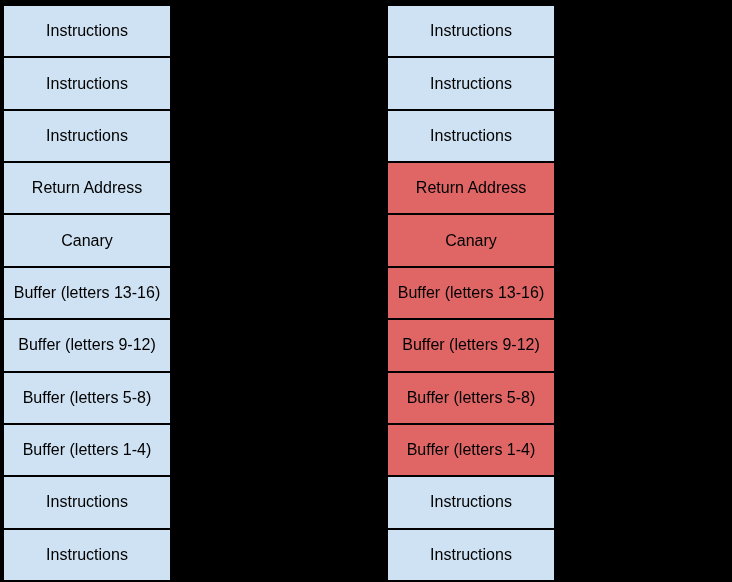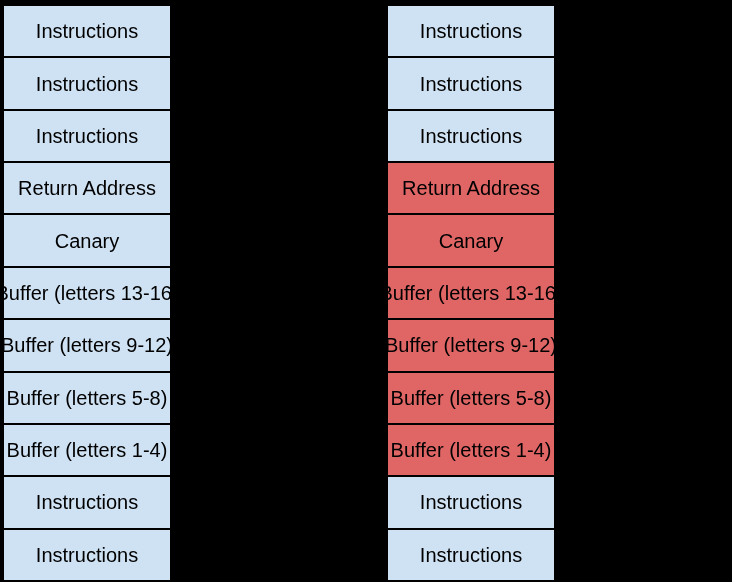--- a/index.html
+++ b/index.html
@@ -29,21 +29,21 @@
   .stack-right { left: 386px; }
   .cell {
     flex: 1 1 0;
     box-sizing: border-box;
     border: 2px solid var(--border, #000000);
     background: var(--normal-fill, #cfe2f3);
     color: var(--text, #000000);
     display: flex;
     align-items: center;
     justify-content: center;
-    font-size: 20px;
+    font-size: 16px;
     line-height: 1;
     text-align: center;
     white-space: nowrap;
   }
   .cell + .cell { margin-top: -2px; }
   .cell[data-state="overwritten"] { background: var(--overwritten-fill, #e06666); }
 </style>
 </head>
 <body>
 

